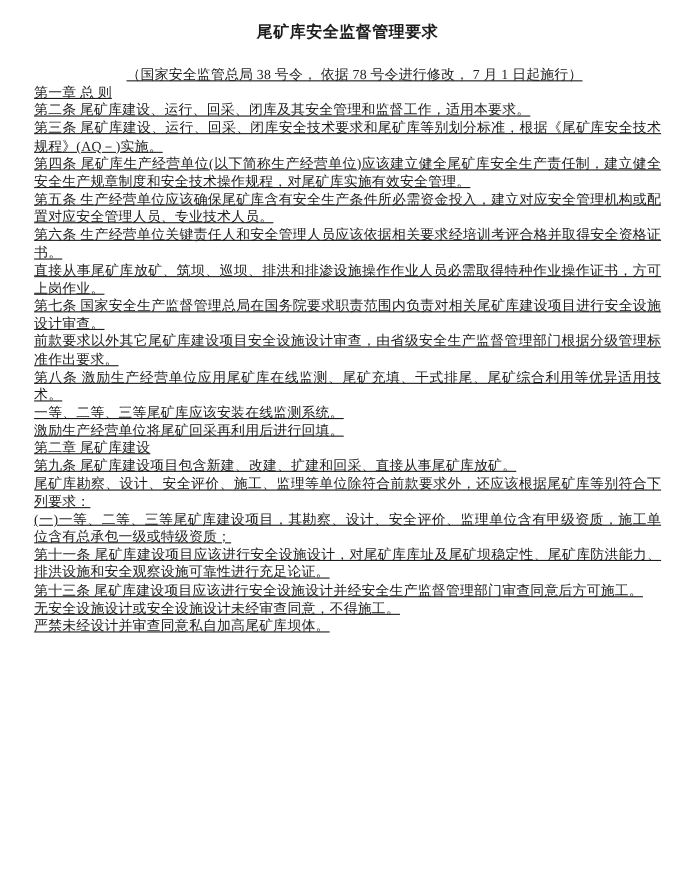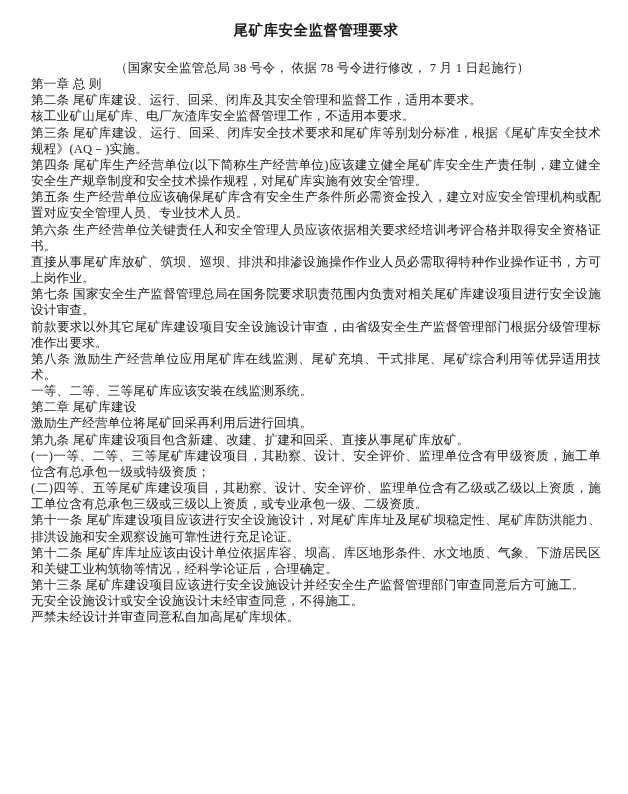--- a/index.html
+++ b/index.html
@@ -30,20 +30,21 @@
     line-height: 18px;
   }
   .para {
     margin: 0;
     font-size: 12.6px;
     line-height: 16.15px;
     letter-spacing: 0.2px;
     text-align: justify;
     overflow-wrap: anywhere;
     word-break: break-all;
+    text-decoration: underline;
   }
   .subtitle {
     text-indent: 84px;
     text-align: left;
   }
 </style>
 </head>
 <body>
 
 <div class="page">
@@ -51,56 +52,54 @@
 
   <p class="para subtitle">（国家安全监管总局 38 号令， 依据 78 号令进行修改， 7 月 1 日起施行）</p>
 
   <div>
 
       <p class="para">第一章 总 则</p>
 
 
       <p class="para">第二条 尾矿库建设、运行、回采、闭库及其安全管理和监督工作，适用本要求。</p>
 
-      <p class="para">核工业矿山尾矿库、电厂灰渣库安全监督管理工作，不适用本要求。</p>
 
       <p class="para">第三条 尾矿库建设、运行、回采、闭库安全技术要求和尾矿库等别划分标准，根据《尾矿库安全技术规程》(AQ－)实施。</p>
 
       <p class="para">第四条 尾矿库生产经营单位(以下简称生产经营单位)应该建立健全尾矿库安全生产责任制，建立健全安全生产规章制度和安全技术操作规程，对尾矿库实施有效安全管理。</p>
 
       <p class="para">第五条 生产经营单位应该确保尾矿库含有安全生产条件所必需资金投入，建立对应安全管理机构或配置对应安全管理人员、专业技术人员。</p>
 
       <p class="para">第六条 生产经营单位关键责任人和安全管理人员应该依据相关要求经培训考评合格并取得安全资格证书。</p>
 
       <p class="para">直接从事尾矿库放矿、筑坝、巡坝、排洪和排渗设施操作作业人员必需取得特种作业操作证书，方可上岗作业。</p>
 
       <p class="para">第七条 国家安全生产监督管理总局在国务院要求职责范围内负责对相关尾矿库建设项目进行安全设施设计审查。</p>
 
       <p class="para">前款要求以外其它尾矿库建设项目安全设施设计审查，由省级安全生产监督管理部门根据分级管理标准作出要求。</p>
 
       <p class="para">第八条 激励生产经营单位应用尾矿库在线监测、尾矿充填、干式排尾、尾矿综合利用等优异适用技术。</p>
 
       <p class="para">一等、二等、三等尾矿库应该安装在线监测系统。</p>
 
+      <p class="para">激励生产经营单位将尾矿回采再利用后进行回填。</p>
+
       <p class="para">第二章 尾矿库建设</p>
-
-      <p class="para">激励生产经营单位将尾矿回采再利用后进行回填。</p>
 
       <p class="para">第九条 尾矿库建设项目包含新建、改建、扩建和回采、直接从事尾矿库放矿。</p>
 
 
 
+      <p class="para">尾矿库勘察、设计、安全评价、施工、监理等单位除符合前款要求外，还应该根据尾矿库等别符合下列要求：</p>
 
       <p class="para">(一)一等、二等、三等尾矿库建设项目，其勘察、设计、安全评价、监理单位含有甲级资质，施工单位含有总承包一级或特级资质；</p>
 
-      <p class="para">(二)四等、五等尾矿库建设项目，其勘察、设计、安全评价、监理单位含有乙级或乙级以上资质，施工单位含有总承包三级或三级以上资质，或专业承包一级、二级资质。</p>
 
       <p class="para">第十一条 尾矿库建设项目应该进行安全设施设计，对尾矿库库址及尾矿坝稳定性、尾矿库防洪能力、排洪设施和安全观察设施可靠性进行充足论证。</p>
 
-      <p class="para">第十二条 尾矿库库址应该由设计单位依据库容、坝高、库区地形条件、水文地质、气象、下游居民区和关键工业构筑物等情况，经科学论证后，合理确定。</p>
 
       <p class="para">第十三条 尾矿库建设项目应该进行安全设施设计并经安全生产监督管理部门审查同意后方可施工。</p>
 
       <p class="para">无安全设施设计或安全设施设计未经审查同意，不得施工。</p>
 
       <p class="para">严禁未经设计并审查同意私自加高尾矿库坝体。</p>
 
     </div>
 </div>
 

